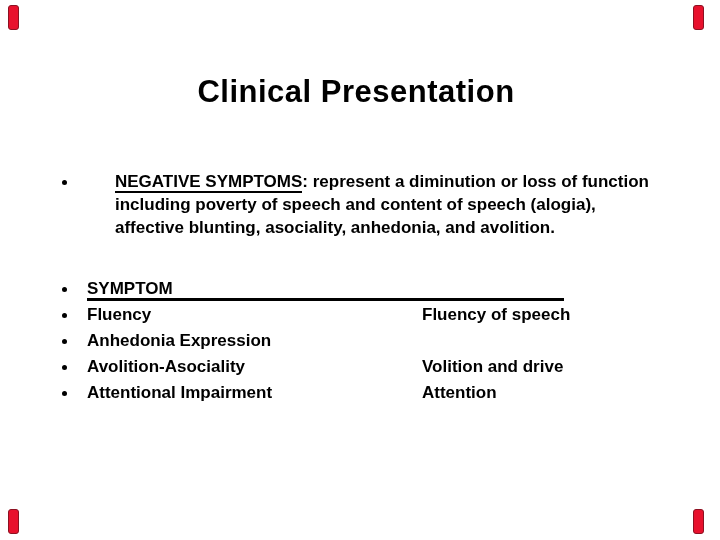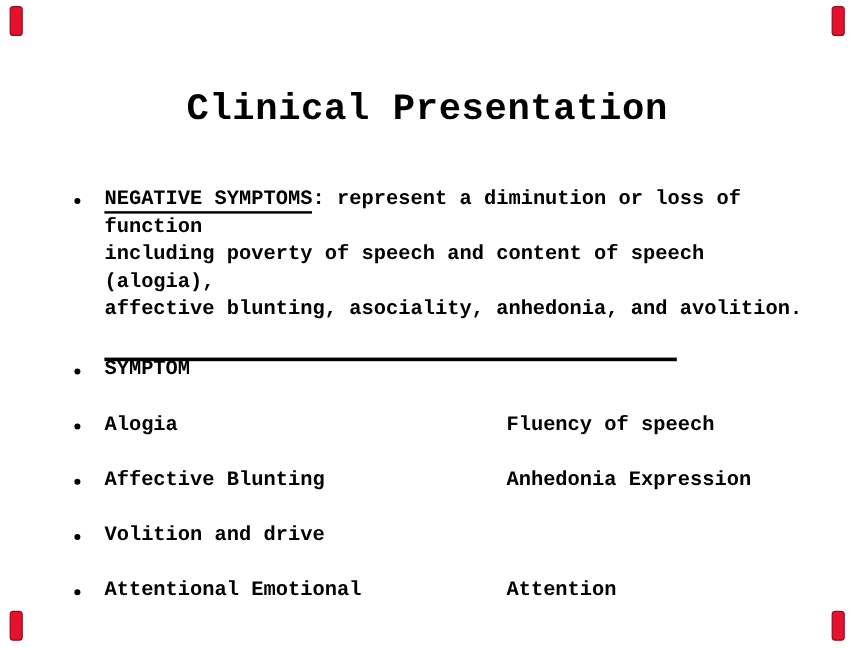--- a/index.html
+++ b/index.html
@@ -1,21 +1,21 @@
 <!DOCTYPE html>
 <html><head>
 <meta charset="utf-8">
 <style>
   html, body { margin: 0; padding: 0; background: #fff; }
   .slide {
     position: relative;
     width: 712px;
     height: 540px;
     background: #ffffff;
-    font-family: Liberation Mono, monospace;
+    font-family: Liberation Sans, sans-serif;
     font-weight: 700;
     color: #000000;
     overflow: hidden;
   }
 
   
   .title {
     position: absolute;
     top: 74px;
     left: 0;
@@ -47,23 +47,24 @@
     width: 5px;
     height: 5px;
     border-radius: 50%;
     background: #000;
   }
 
   
   .intro {
     position: absolute;
     left: 58px;
-    top: 155px;
+    top: 170px;
     display: flex;
     width: 620px;
+    gap: 28px;
   }
   .intro .bullet-cell { flex: 0 0 29px; }
   .intro .dot { margin-top: 10px; margin-left: 4px; }
   .intro-text {
     margin: 0;
     font-size: 17px;
     line-height: 23px;
     width: 590px;
   }
   .intro-text .line { display: block; }
@@ -74,21 +75,20 @@
     position: absolute;
     left: 58px;
     top: 276px;
     width: 565px;
   }
   .row {
     display: flex;
     height: 26px;
     line-height: 26px;
     font-size: 17px;
-    margin-top: 20px;
   }
   .cell-bullet { flex: 0 0 29px; }
   .cell-bullet .dot { margin-top: 11px; margin-left: 4px; }
   .cell-sym { flex: 0 0 335px; white-space: nowrap; }
   .cell-fn  { flex: 1; white-space: nowrap; }
   .header-underline {
     position: absolute;
     left: 29px;
     top: 22px;
     width: 477px;
@@ -126,42 +126,42 @@
       <span class="cell-bullet">
           <span class="dot"></span>
         </span>
       <span class="cell-sym">SYMPTOM</span>
     </div>
 
     <div class="row">
       <span class="cell-bullet">
           <span class="dot"></span>
         </span>
-      <span class="cell-sym">Alogia</span>
+      <span class="cell-sym">Fluency</span>
       <span class="cell-fn">Fluency of speech</span>
     </div>
 
     <div class="row">
       <span class="cell-bullet">
           <span class="dot"></span>
         </span>
-      <span class="cell-sym">Affective Blunting</span>
       <span class="cell-fn">Anhedonia Expression</span>
     </div>
 
     <div class="row">
       <span class="cell-bullet">
           <span class="dot"></span>
         </span>
+      <span class="cell-sym">Avolition-Asociality</span>
       <span class="cell-fn">Volition and drive</span>
     </div>
 
 
     <div class="row">
       <span class="cell-bullet">
           <span class="dot"></span>
         </span>
-      <span class="cell-sym">Attentional Emotional</span>
+      <span class="cell-sym">Attentional Impairment</span>
       <span class="cell-fn">Attention</span>
     </div>
   </div>
 
 </div>
 
 </body></html>

